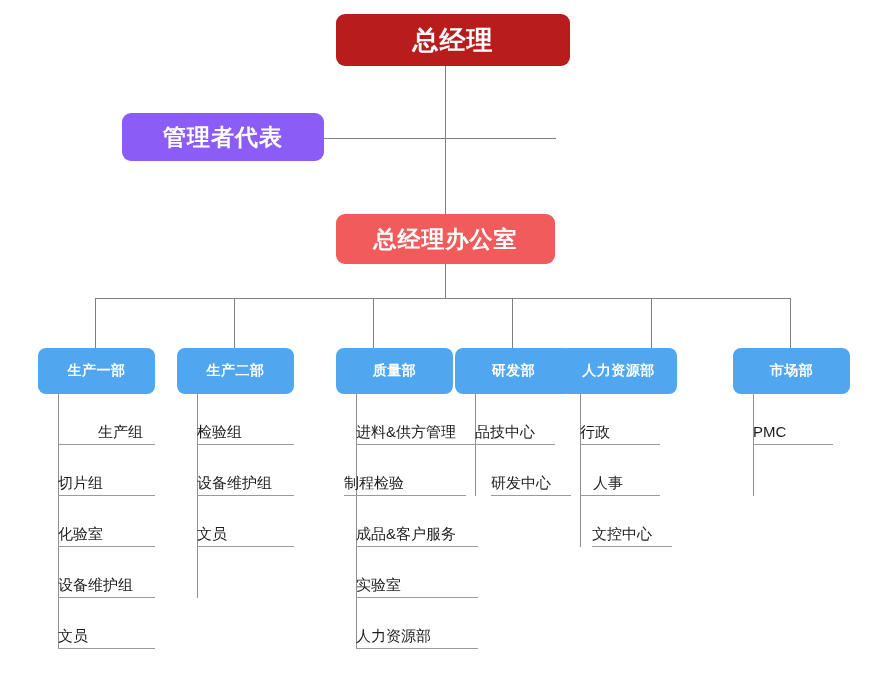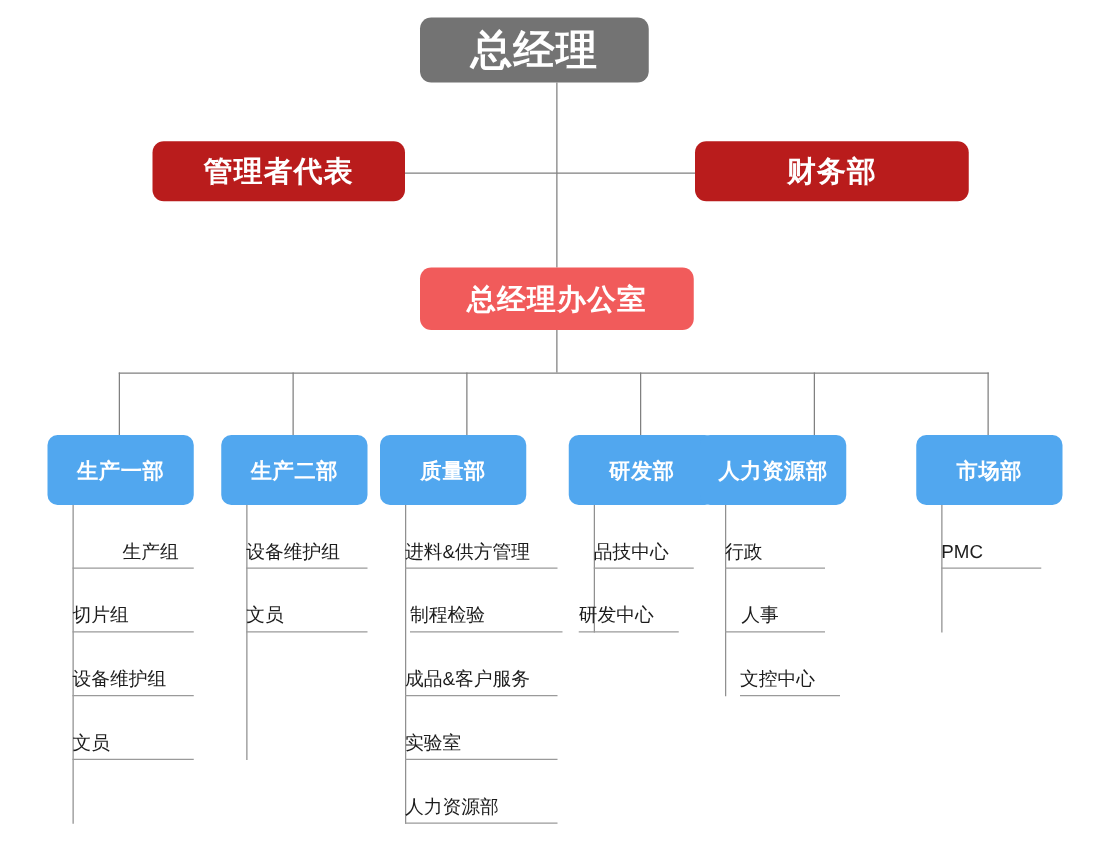--- a/index.html
+++ b/index.html
@@ -35,28 +35,28 @@
     justify-content: center;
     color: #ffffff;
     font-weight: bold;
     text-align: center;
     white-space: nowrap;
     letter-spacing: 1px;
   }
   .node-gm {
     left: 336px;
     top: 14px;
-    width: 183px;
+    width: 234px;
     height: 52px;
-    background: #737373;
+    background: #b91c1c;
     border-radius: 9px;
-    font-size: 33px;
+    font-size: 26px;
   }
   .node-blue {
-    background: #b91c1c;
+    background: #8b5cf6;
     border-radius: 9px;
     font-size: 23px;
     height: 48px;
   }
   .node-mgr-rep {
     left: 122px;
     top: 113px;
     width: 202px;
   }
   .node-finance {
@@ -75,25 +75,25 @@
   }
 
   
   .dept-col {
     position: absolute;
     top: 348px;
   }
   .dept-box {
     position: relative;
     box-sizing: border-box;
-    height: 56px;
+    height: 46px;
     background: #51a7ef;
     border-radius: 8px;
     color: #ffffff;
-    font-size: 17px;
+    font-size: 14px;
     font-weight: bold;
     display: flex;
     align-items: center;
     justify-content: center;
     white-space: nowrap;
     letter-spacing: 0.5px;
   }
   .sub-wrap {
     position: relative;
     margin-top: 0;
@@ -132,23 +132,20 @@
 
   <div class="line vline" style="left:445px; top:66px; height:148px;"></div>
 
   <div class="line hline" style="left:324px; top:138px; width:121px;"></div>
   <div class="line hline" style="left:445px; top:138px; width:111px;"></div>
 
   <div class="node node-blue node-mgr-rep">
     <span>管理者代表</span>
   </div>
 
-  <div class="node node-blue node-finance">
-    <span>财务部</span>
-  </div>
 
   <div class="node node-gm-office">
     <span>总经理办公室</span>
   </div>
 
   <div class="line vline" style="left:445px; top:264px; height:34px;"></div>
 
   <div class="line hline" style="left:95px; top:298px; width:696px;"></div>
 
   <div class="line vline" style="left:95px;  top:298px; height:50px;"></div>
@@ -164,53 +161,59 @@
     </div>
     <div class="sub-wrap">
       <div class="sub-spine" style="left:20px; height:255px;"></div>
       <div class="sub-item" style="margin-left:20px;padding-left:40px;">
         <span class="sub-label">生产组</span>
       </div>
       <div class="sub-item" style="margin-left:20px;">
         <span class="sub-label">切片组</span>
       </div>
       <div class="sub-item" style="margin-left:20px;">
+        <span class="sub-label">化验室</span>
+      </div>
+      <div class="sub-item" style="margin-left:20px;">
         <span class="sub-label">设备维护组</span>
       </div>
       <div class="sub-item" style="margin-left:20px;">
         <span class="sub-label">文员</span>
       </div>
     </div>
   </div>
 
   <div class="dept-col" style="left:177px; width:117px;">
     <div class="dept-box">
       <span>生产二部</span>
     </div>
     <div class="sub-wrap">
       <div class="sub-spine" style="left:20px; height:204px;"></div>
       <div class="sub-item" style="margin-left:20px;">
+        <span class="sub-label">检验组</span>
+      </div>
+      <div class="sub-item" style="margin-left:20px;">
         <span class="sub-label">设备维护组</span>
       </div>
       <div class="sub-item" style="margin-left:20px;">
         <span class="sub-label">文员</span>
       </div>
     </div>
   </div>
 
-  <div class="dept-col" style="left:304px; width:117px;">
+  <div class="dept-col" style="left:336px; width:117px;">
     <div class="dept-box">
       <span>质量部</span>
     </div>
     <div class="sub-wrap">
       <div class="sub-spine" style="left:20px; height:255px;"></div>
       <div class="sub-item" style="margin-left:20px; width:122px;">
         <span class="sub-label">进料&amp;供方管理</span>
       </div>
-      <div class="sub-item" style="margin-left:24px; width:122px;">
+      <div class="sub-item" style="margin-left:8px; width:122px;">
         <span class="sub-label">制程检验</span>
       </div>
       <div class="sub-item" style="margin-left:20px; width:122px;">
         <span class="sub-label">成品&amp;客户服务</span>
       </div>
       <div class="sub-item" style="margin-left:20px; width:122px;">
         <span class="sub-label">实验室</span>
       </div>
       <div class="sub-item" style="margin-left:20px; width:122px;">
         <span class="sub-label">人力资源部</span>
@@ -220,21 +223,21 @@
 
   <div class="dept-col" style="left:455px; width:117px;">
     <div class="dept-box">
       <span>研发部</span>
     </div>
     <div class="sub-wrap">
       <div class="sub-spine" style="left:20px; height:102px;"></div>
       <div class="sub-item" style="margin-left:20px; width:80px;">
         <span class="sub-label">品技中心</span>
       </div>
-      <div class="sub-item" style="margin-left:8px; width:80px;">
+      <div class="sub-item" style="margin-left:36px; width:80px;">
         <span class="sub-label">研发中心</span>
       </div>
     </div>
   </div>
 
   <div class="dept-col" style="left:560px; width:117px;">
     <div class="dept-box">
       <span>人力资源部</span>
     </div>
     <div class="sub-wrap">

